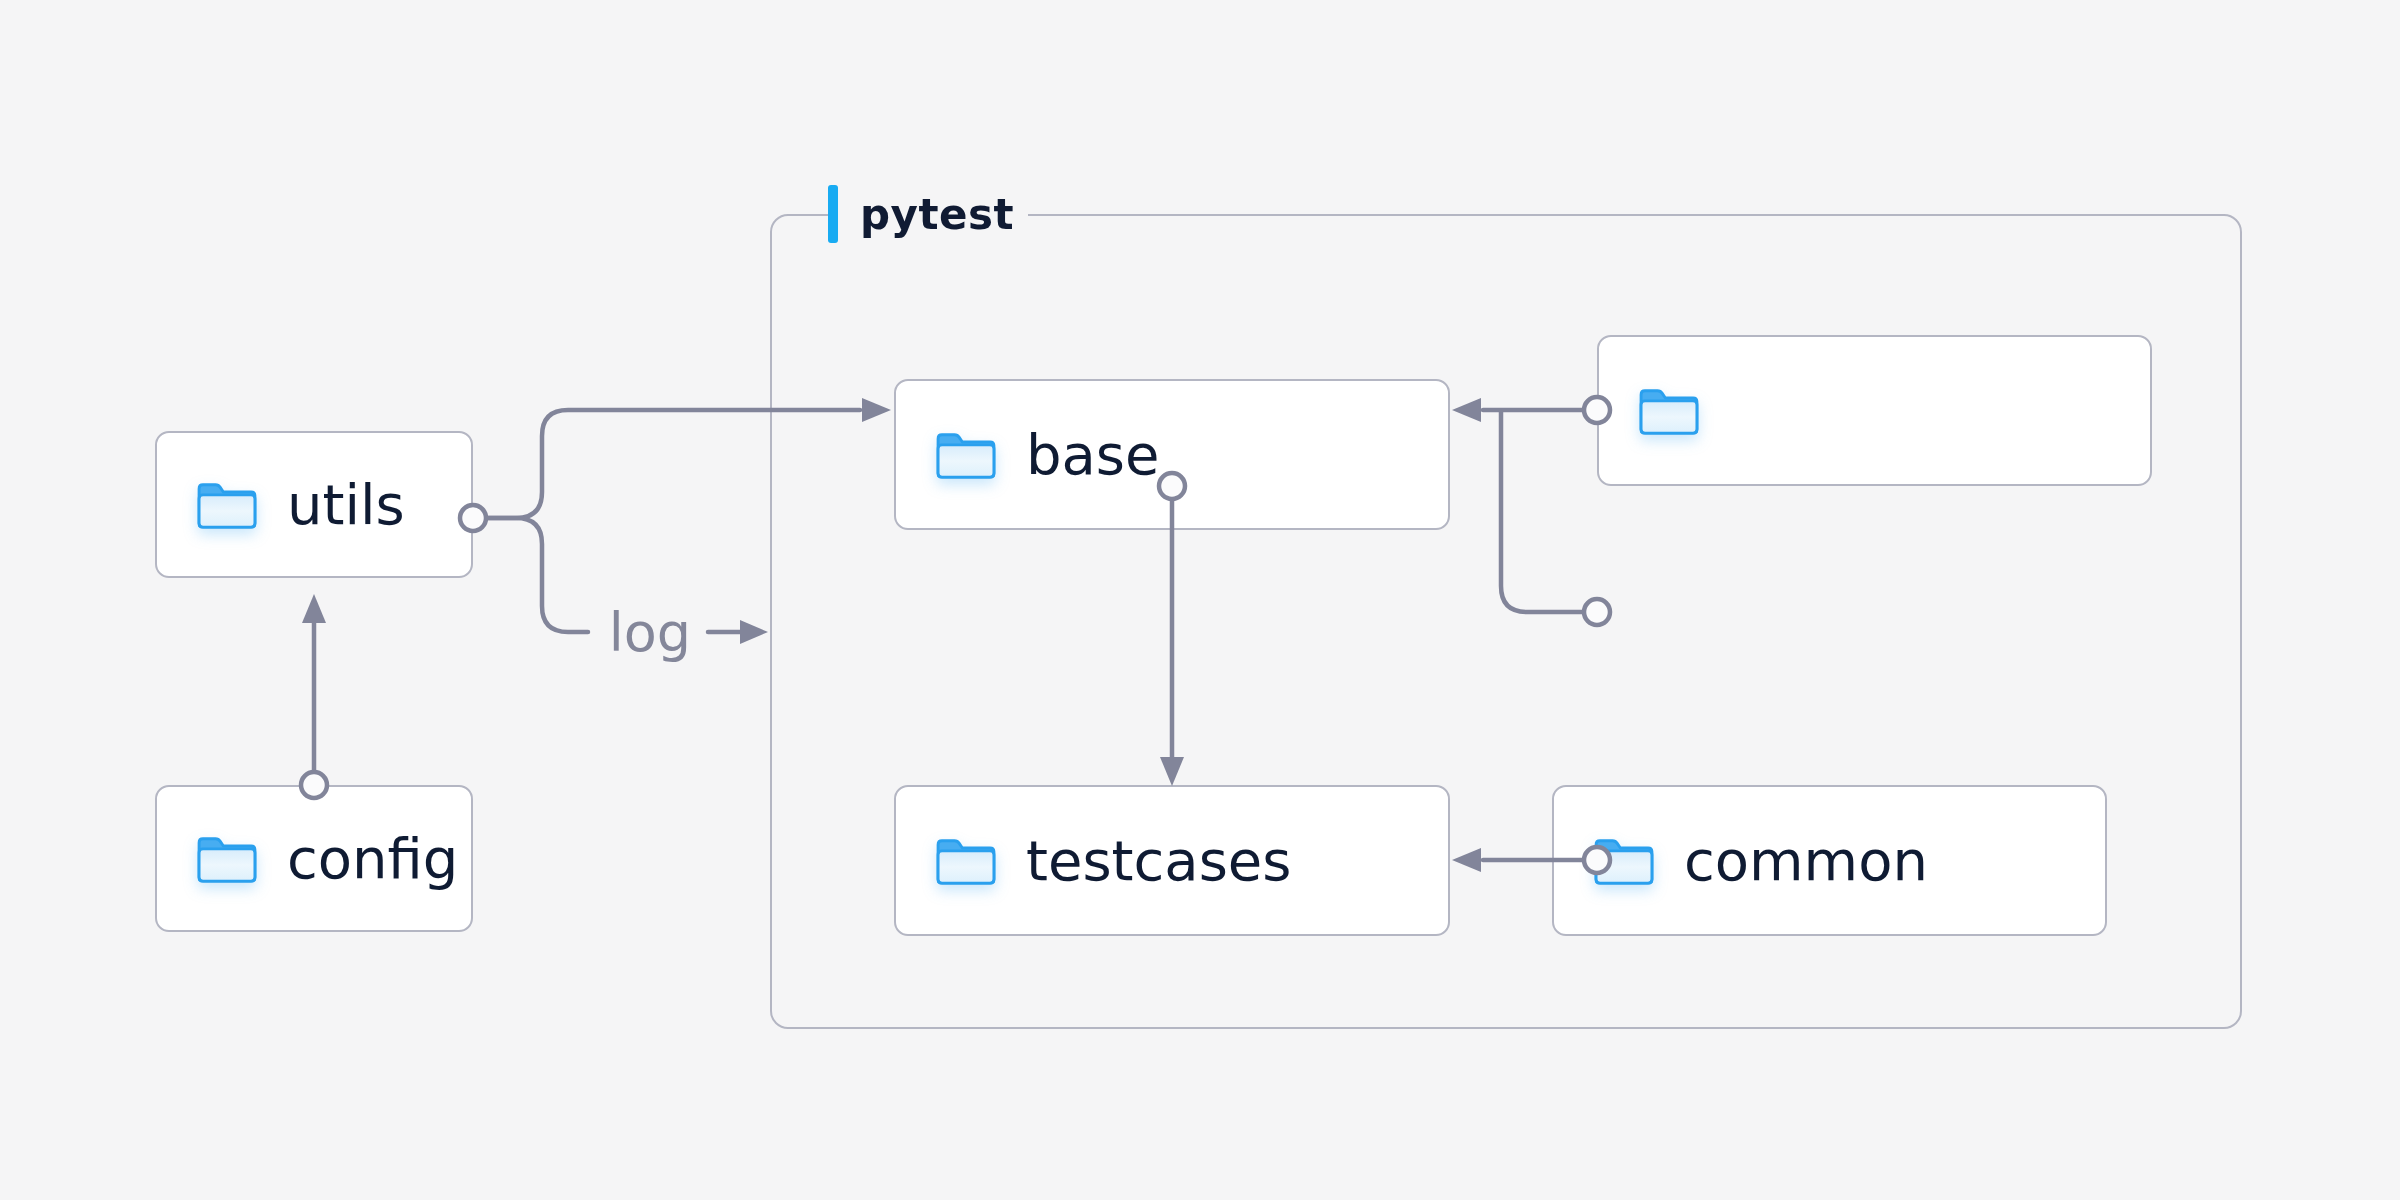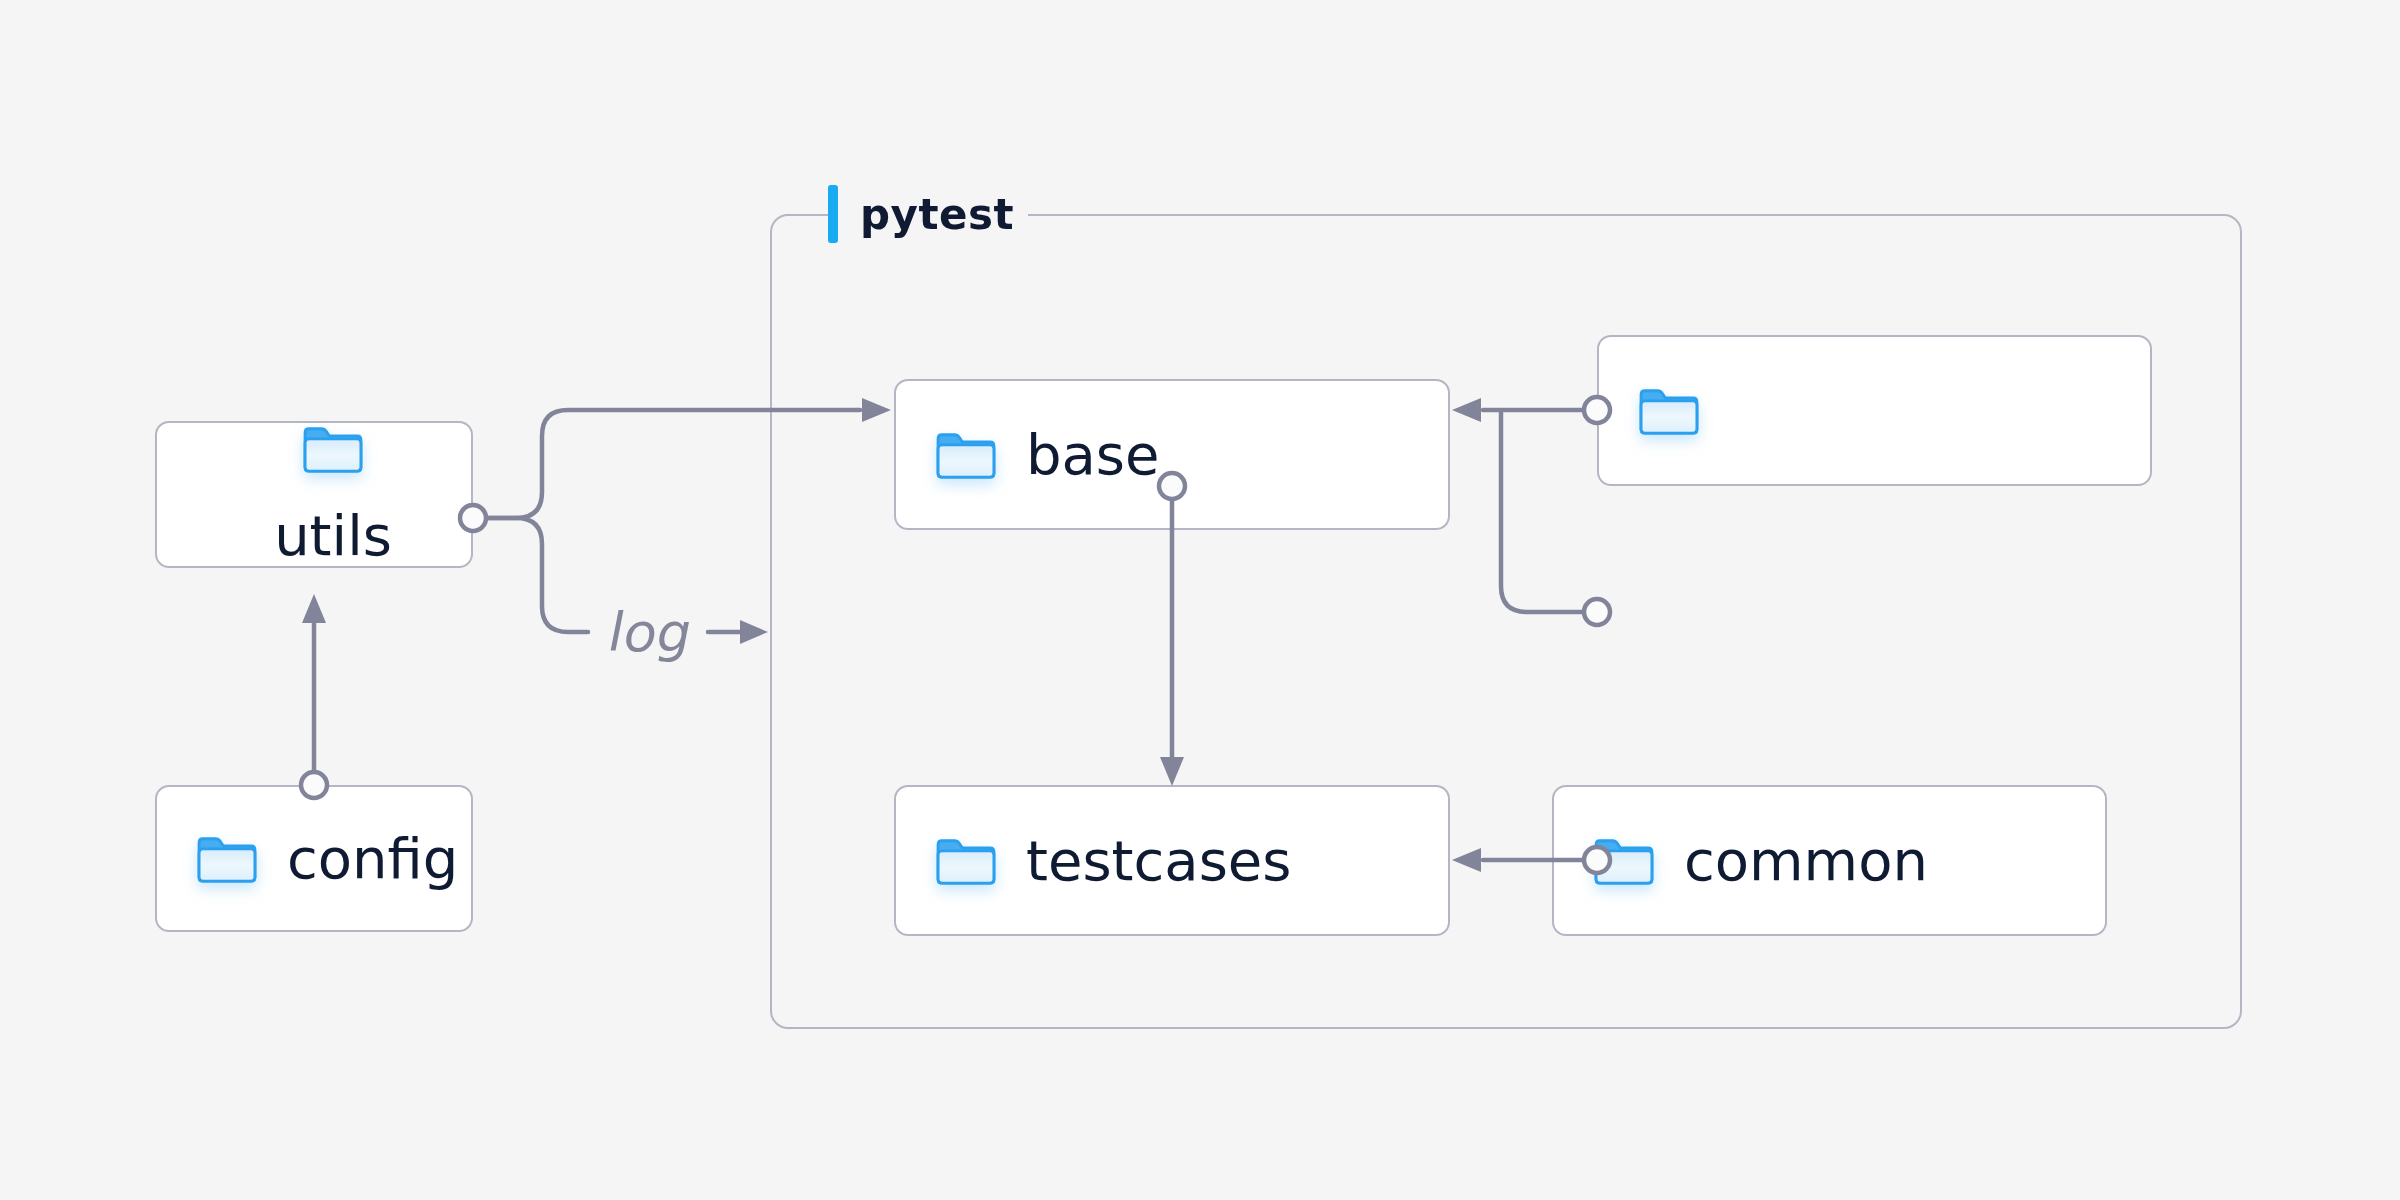--- a/index.html
+++ b/index.html
@@ -79,21 +79,20 @@
     left: 590px; top: 601px;
     width: 120px; height: 62px;
     display: flex;
     align-items: center;
     justify-content: center;
     font-size: 54px;
     font-weight: 500;
     color: #84879a;
     font-family: "DejaVu Sans", "Liberation Sans", sans-serif;
     z-index: 3;
-    font-style: italic;
   }
 
   .wires {
     position: absolute;
     left: 0; top: 0;
     width: 2400px; height: 1200px;
     z-index: 4;
     pointer-events: none;
   }
   .wires .wire {
@@ -129,21 +128,21 @@
 </svg>
 
 <div class="stage">
 
   <div class="pytest-container"></div>
   <div class="pytest-label">
     <span class="accent-bar"></span>
     <span class="pytest-text">pytest</span>
   </div>
 
-  <div class="node" style="left:155px; top:421px; width:318px; height:147px;flex-direction:column;">
+  <div class="node" style="left:155px; top:431px; width:318px; height:147px;">
     <svg class="folder" viewBox="0 0 66 54">
       <path d="M4 46 V10 Q4 6 8 6 H21 Q24.2 6 25.8 8.5 L29.2 13.5 H58 Q62 13.5 62 17.5 V46 Q62 50 58 50 H8 Q4 50 4 46 Z" fill="#47adf1" stroke="#2aa0ee" stroke-width="3" stroke-linejoin="round"></path>
       <path d="M8 16.5 H58 Q62 16.5 62 20.5 V46 Q62 50 58 50 H8 Q4 50 4 46 V20.5 Q4 16.5 8 16.5 Z" fill="url(#folderFill)" stroke="#2aa0ee" stroke-width="3" stroke-linejoin="round"></path>
     </svg>
     <span class="node-label">utils</span>
   </div>
 
   <div class="node" style="left:155px; top:785px; width:318px; height:147px;">
     <svg class="folder" viewBox="0 0 66 54">
       <path d="M4 46 V10 Q4 6 8 6 H21 Q24.2 6 25.8 8.5 L29.2 13.5 H58 Q62 13.5 62 17.5 V46 Q62 50 58 50 H8 Q4 50 4 46 Z" fill="#47adf1" stroke="#2aa0ee" stroke-width="3" stroke-linejoin="round"></path>

